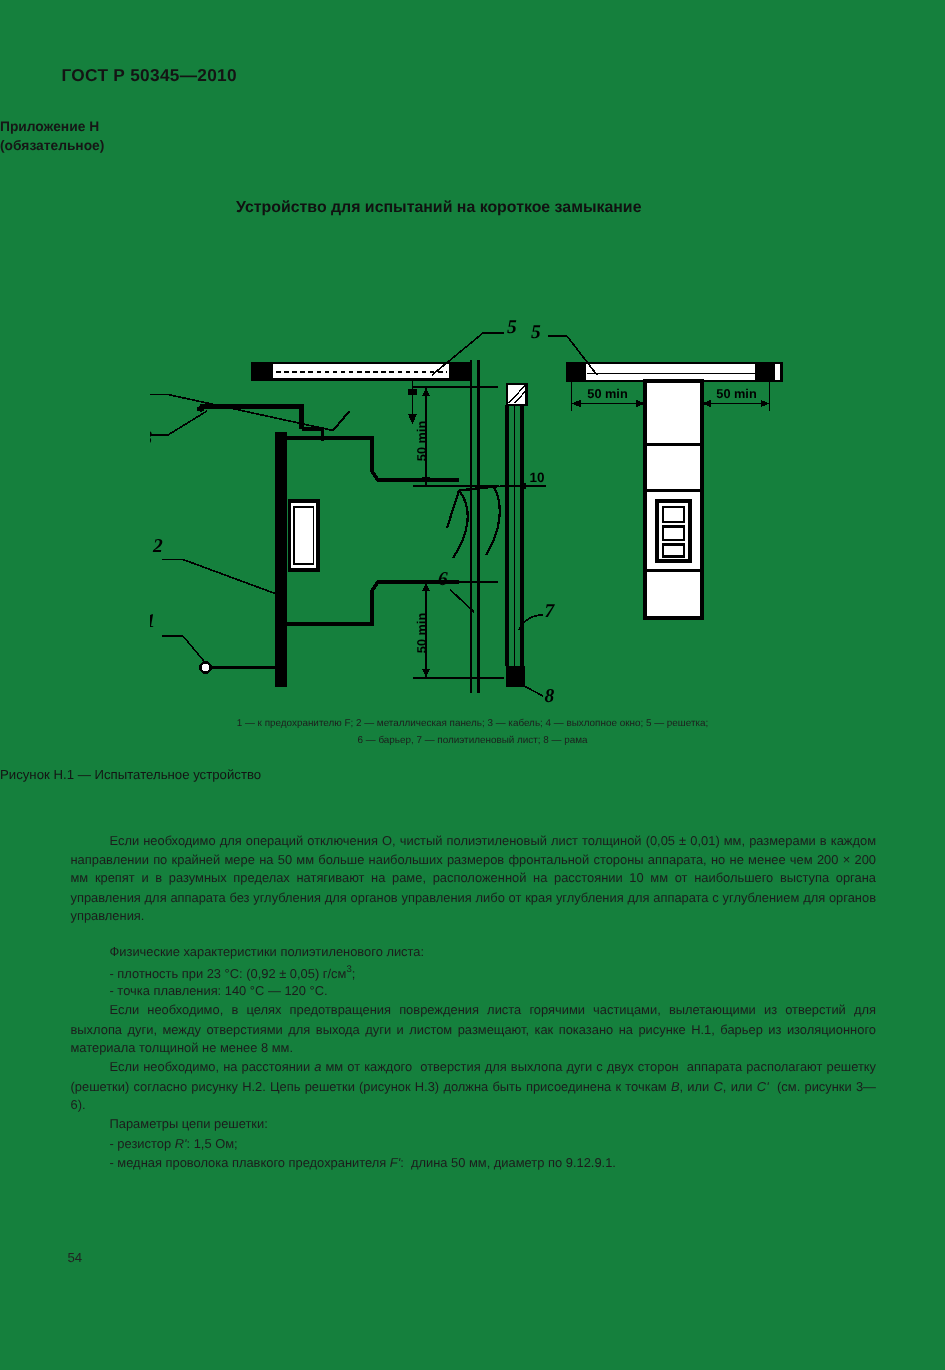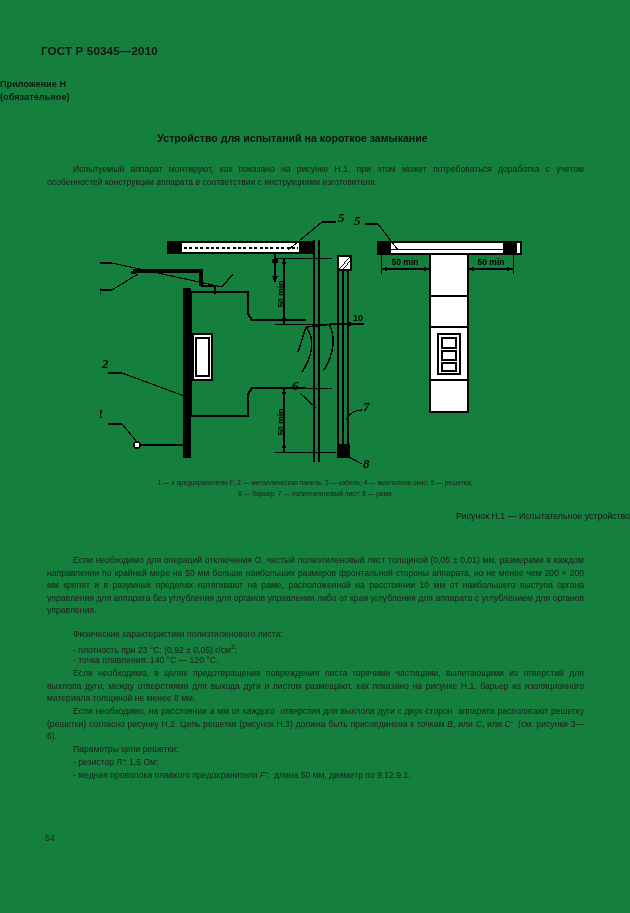--- a/index.html
+++ b/index.html
@@ -100,21 +100,21 @@
     text-align: center;
     font-size: 6.6px;
     line-height: 10.5px;
     color: #1d1d1d;
   }
   .fig-caption {
     position: absolute;
     left: 0;
     top: 511px;
     width: 630px;
-    text-align: right;
+    text-align: left;
     font-size: 8.8px;
     color: #141414;
   }
 
   .page-number {
     position: absolute;
     left: 45px;
     top: 833px;
     font-size: 8.8px;
     color: #222;
@@ -127,21 +127,20 @@
 
   <div class="doc-header">ГОСТ Р 50345—2010</div>
 
   <div class="annex-block">
     <div class="annex-line">Приложение Н</div>
     <div class="annex-line">(обязательное)</div>
   </div>
 
   <div class="section-title">Устройство для испытаний на короткое замыкание</div>
 
-  <div class="para indent" style="top:163px;">Испытуемый аппарат монтируют, как показано на рисунке Н.1, при этом может потребоваться доработка с учетом особенностей конструкции аппарата в соответствии с инструкциями изготовителя.</div>
 
   <div class="figure-area">
     <svg width="430" height="258" viewBox="0 0 430 258" xmlns="http://www.w3.org/2000/svg">
       <g stroke="#000" fill="none" stroke-width="1.6" shape-rendering="crispEdges">
 
         <rect x="68" y="30" width="145" height="11" fill="#fff" stroke="#000" stroke-width="1.8"></rect>
         <rect x="68" y="30" width="13" height="11" fill="#000"></rect>
         <rect x="200" y="30" width="13" height="11" fill="#000"></rect>
         <line x1="84" y1="36" x2="198" y2="36" stroke="#000" stroke-width="1.2" stroke-dasharray="3,2.4"></line>
 

